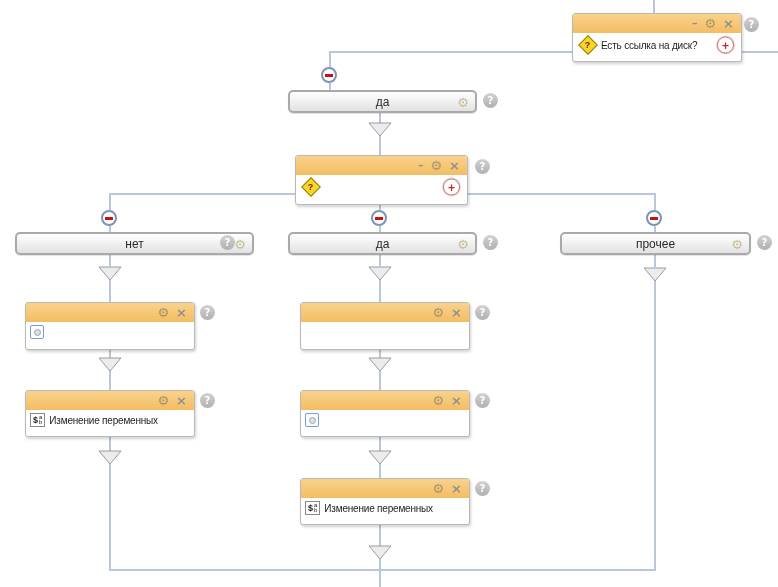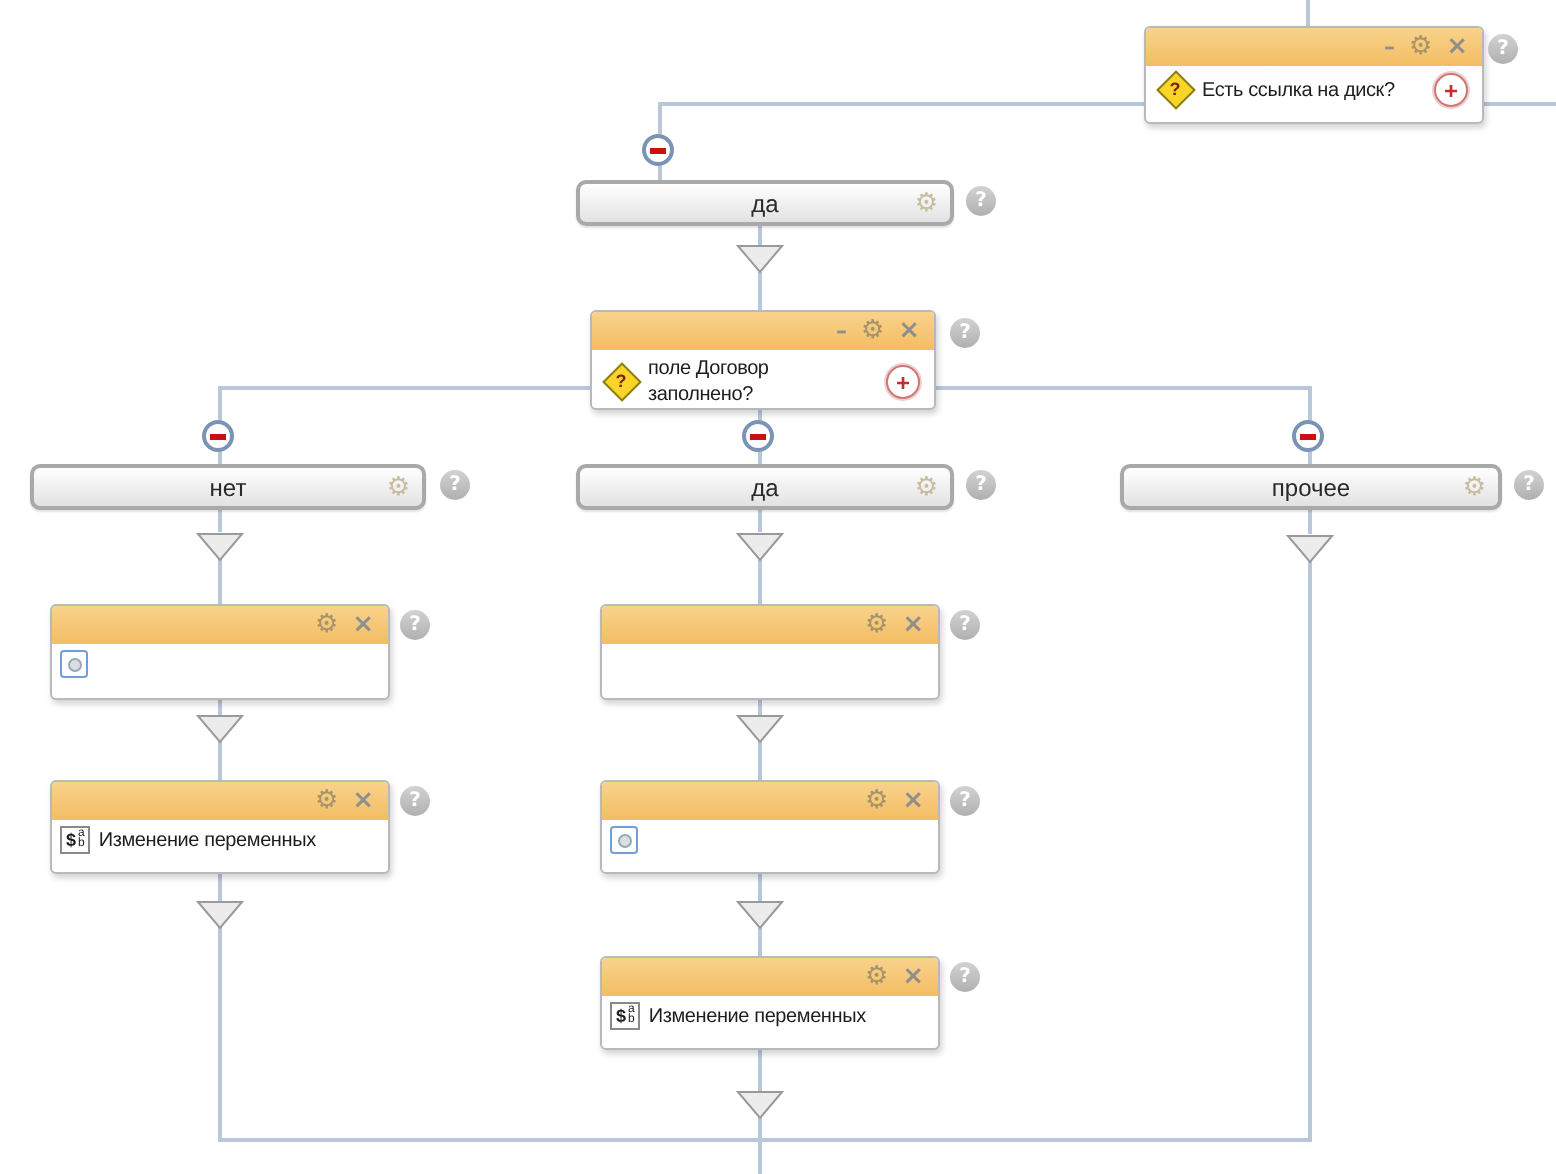--- a/index.html
+++ b/index.html
@@ -171,27 +171,26 @@
   <div class="block" style="left:295px;top:155px;width:173px;height:50px">
     <div class="hdr">
       <span class="hico min-i">–</span>
       <span class="hico gear-i">⚙</span>
       <span class="hico x-i">×</span>
     </div>
     <div class="bod">
       <span class="dia">
           <b>?</b>
         </span>
-      <span class="txt" style="max-width:112px">поле Договор заполнено?</span>
       <span class="plusb">+</span>
     </div>
   </div>
   <div class="helpb" style="left:475px;top:159px">?</div>
 
-  <div class="pill" style="left:15px;top:232px;width:198px">
+  <div class="pill" style="left:15px;top:232px;width:239px">
     <span class="lbl">нет</span>
     <span class="pgear">⚙</span>
   </div>
   <div class="helpb" style="left:220px;top:235px">?</div>
 
   <div class="pill" style="left:288px;top:232px;width:189px">
     <span class="lbl">да</span>
     <span class="pgear">⚙</span>
   </div>
   <div class="helpb" style="left:483px;top:235px">?</div>

